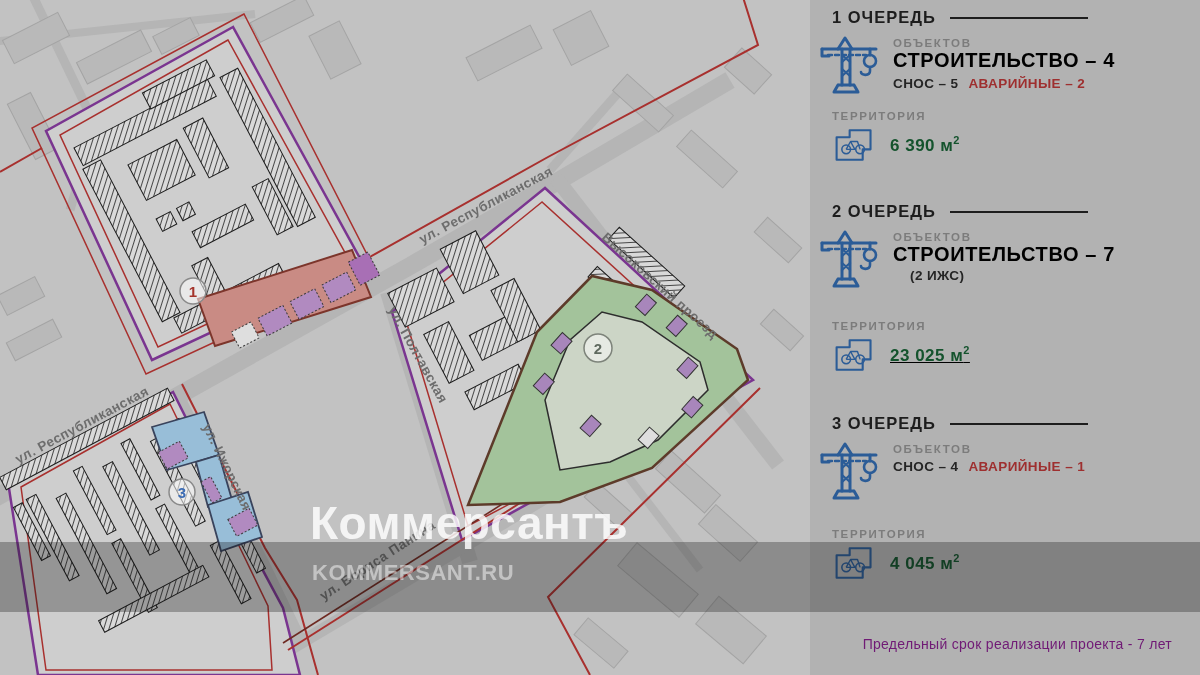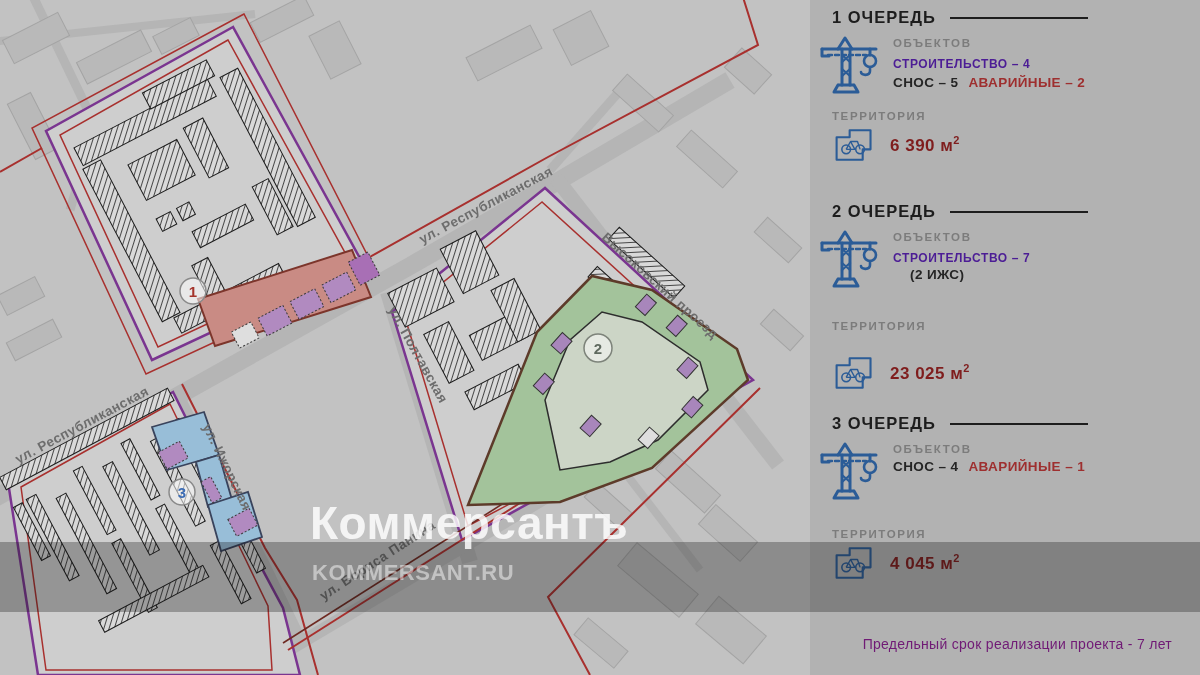--- a/index.html
+++ b/index.html
@@ -13,28 +13,28 @@
   
   #panel{position:absolute;left:810px;top:0;width:390px;height:675px;background:#b2b2b2;}
   .section{position:absolute;left:22px;width:256px;}
   .sec-head{display:flex;align-items:center;height:18px;}
   .sec-title{font-size:16.5px;font-weight:bold;color:#1d1d1d;letter-spacing:1px;white-space:nowrap;}
   .sec-rule{flex:1;height:2px;background:#1d1d1d;margin-left:14px;margin-top:1px;}
   .obj-row{display:flex;margin-top:9px;margin-left:-14px;}
   .obj-ico{width:66px;height:62px;flex:0 0 66px;}
   .obj-col{margin-left:9px;padding-top:2px;}
   .lbl{font-size:11.5px;color:#7c7c7c;letter-spacing:1.6px;font-weight:bold;}
-  .constr{font-size:12px;font-weight:bold;color:#4c1d95;letter-spacing:.6px;margin-top:8px;white-space:nowrap;}
+  .constr{font-size:20px;font-weight:bold;color:#000000;letter-spacing:.6px;margin-top:0;white-space:nowrap;}
   .snos-line{display:flex;gap:10px;margin-top:4px;font-size:13.5px;font-weight:bold;letter-spacing:.4px;}
   .snos{color:#252525;} .avar{color:#9e2f2f;}
   .note{font-size:13.5px;font-weight:bold;color:#252525;margin-top:2px;letter-spacing:.4px;margin-left:17px;}
   .terr-lbl{position:absolute;left:0;font-size:11.5px;color:#7c7c7c;letter-spacing:1.6px;font-weight:bold;}
   .terr-row{position:absolute;left:2px;display:flex;align-items:center;gap:16px;}
   .terr-ico{width:40px;height:38px;}
-  .area{font-size:17px;font-weight:bold;color:#7f1d1d;letter-spacing:.5px;white-space:nowrap;}
+  .area{font-size:17px;font-weight:bold;color:#14532d;letter-spacing:.5px;white-space:nowrap;}
   .area sup{font-size:11px;}
   #footer-note{position:absolute;right:28px;top:636px;font-size:14px;color:#701a75;letter-spacing:.3px;}
 
   
   #band{position:absolute;left:0;top:542px;width:1200px;height:70px;background:rgba(15,15,15,.30);}
   #wm-logo{position:absolute;left:310px;top:496px;font-size:46px;font-weight:bold;
            color:rgba(255,255,255,.82);letter-spacing:0.5px;}
   #wm-site{position:absolute;left:312px;top:560px;font-size:22px;font-weight:bold;
            color:rgba(255,255,255,.48);letter-spacing:.5px;}
 
@@ -286,21 +286,21 @@
         <svg class="obj-ico" viewBox="0 0 66 62">
             <use href="#crane-sym"></use>
           </svg>
         <div class="obj-col">
           <div class="lbl">ОБЪЕКТОВ</div>
           <div class="constr">СТРОИТЕЛЬСТВО – 7</div>
           <div class="note">(2 ИЖС)</div>
         </div>
       </div>
       <div class="terr-lbl" style="top:118px;">ТЕРРИТОРИЯ</div>
-      <div class="terr-row" style="top:152px;">
+      <div class="terr-row" style="top:134px;text-decoration:underline;">
         <svg class="terr-ico" viewBox="0 0 46 42">
             <use href="#terr-sym"></use>
           </svg>
         <span class="area"><span>23 025 м</span><sup>2</sup></span>
       </div>
     </div>
 
     <div class="section" style="top:414px;height:172px;">
       <div class="sec-head">
         <span class="sec-title">3 ОЧЕРЕДЬ</span>

